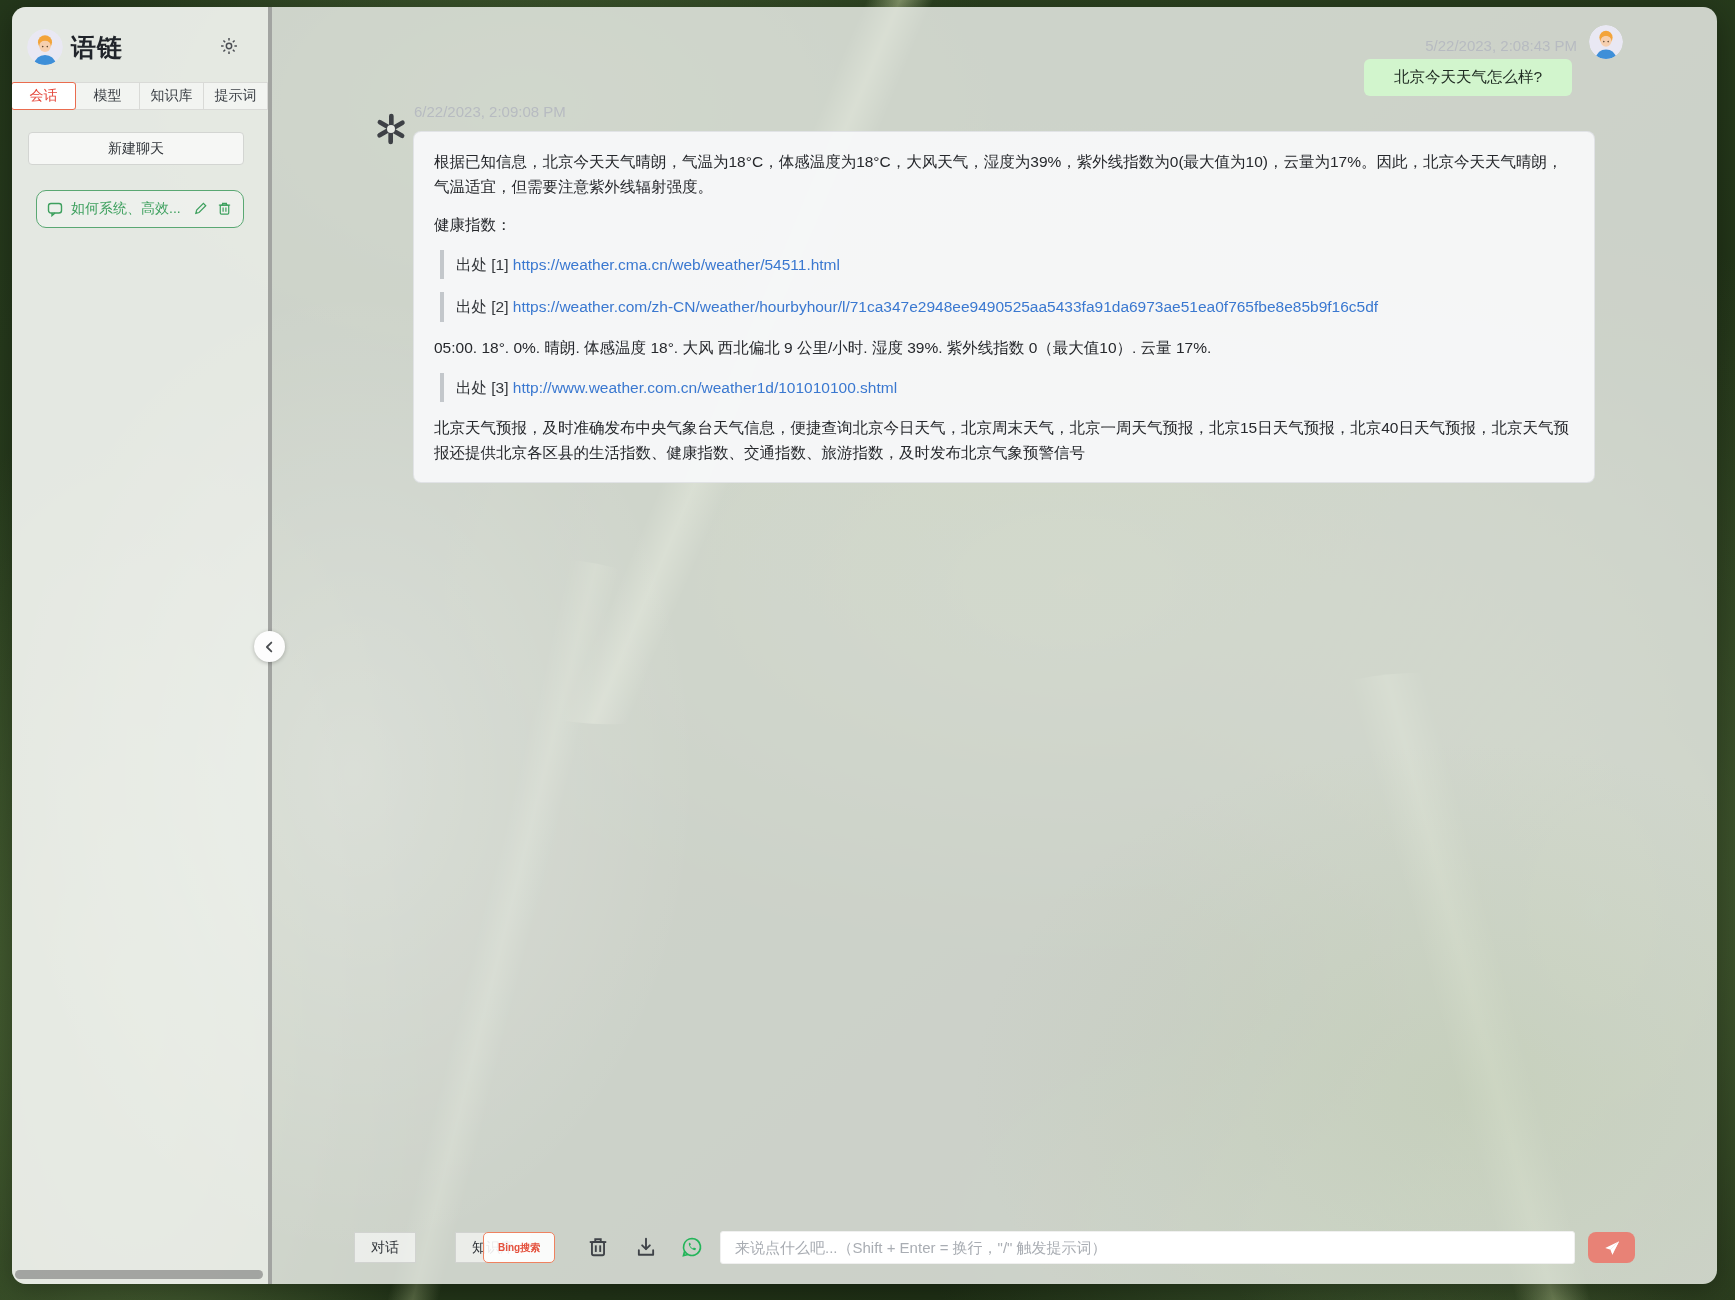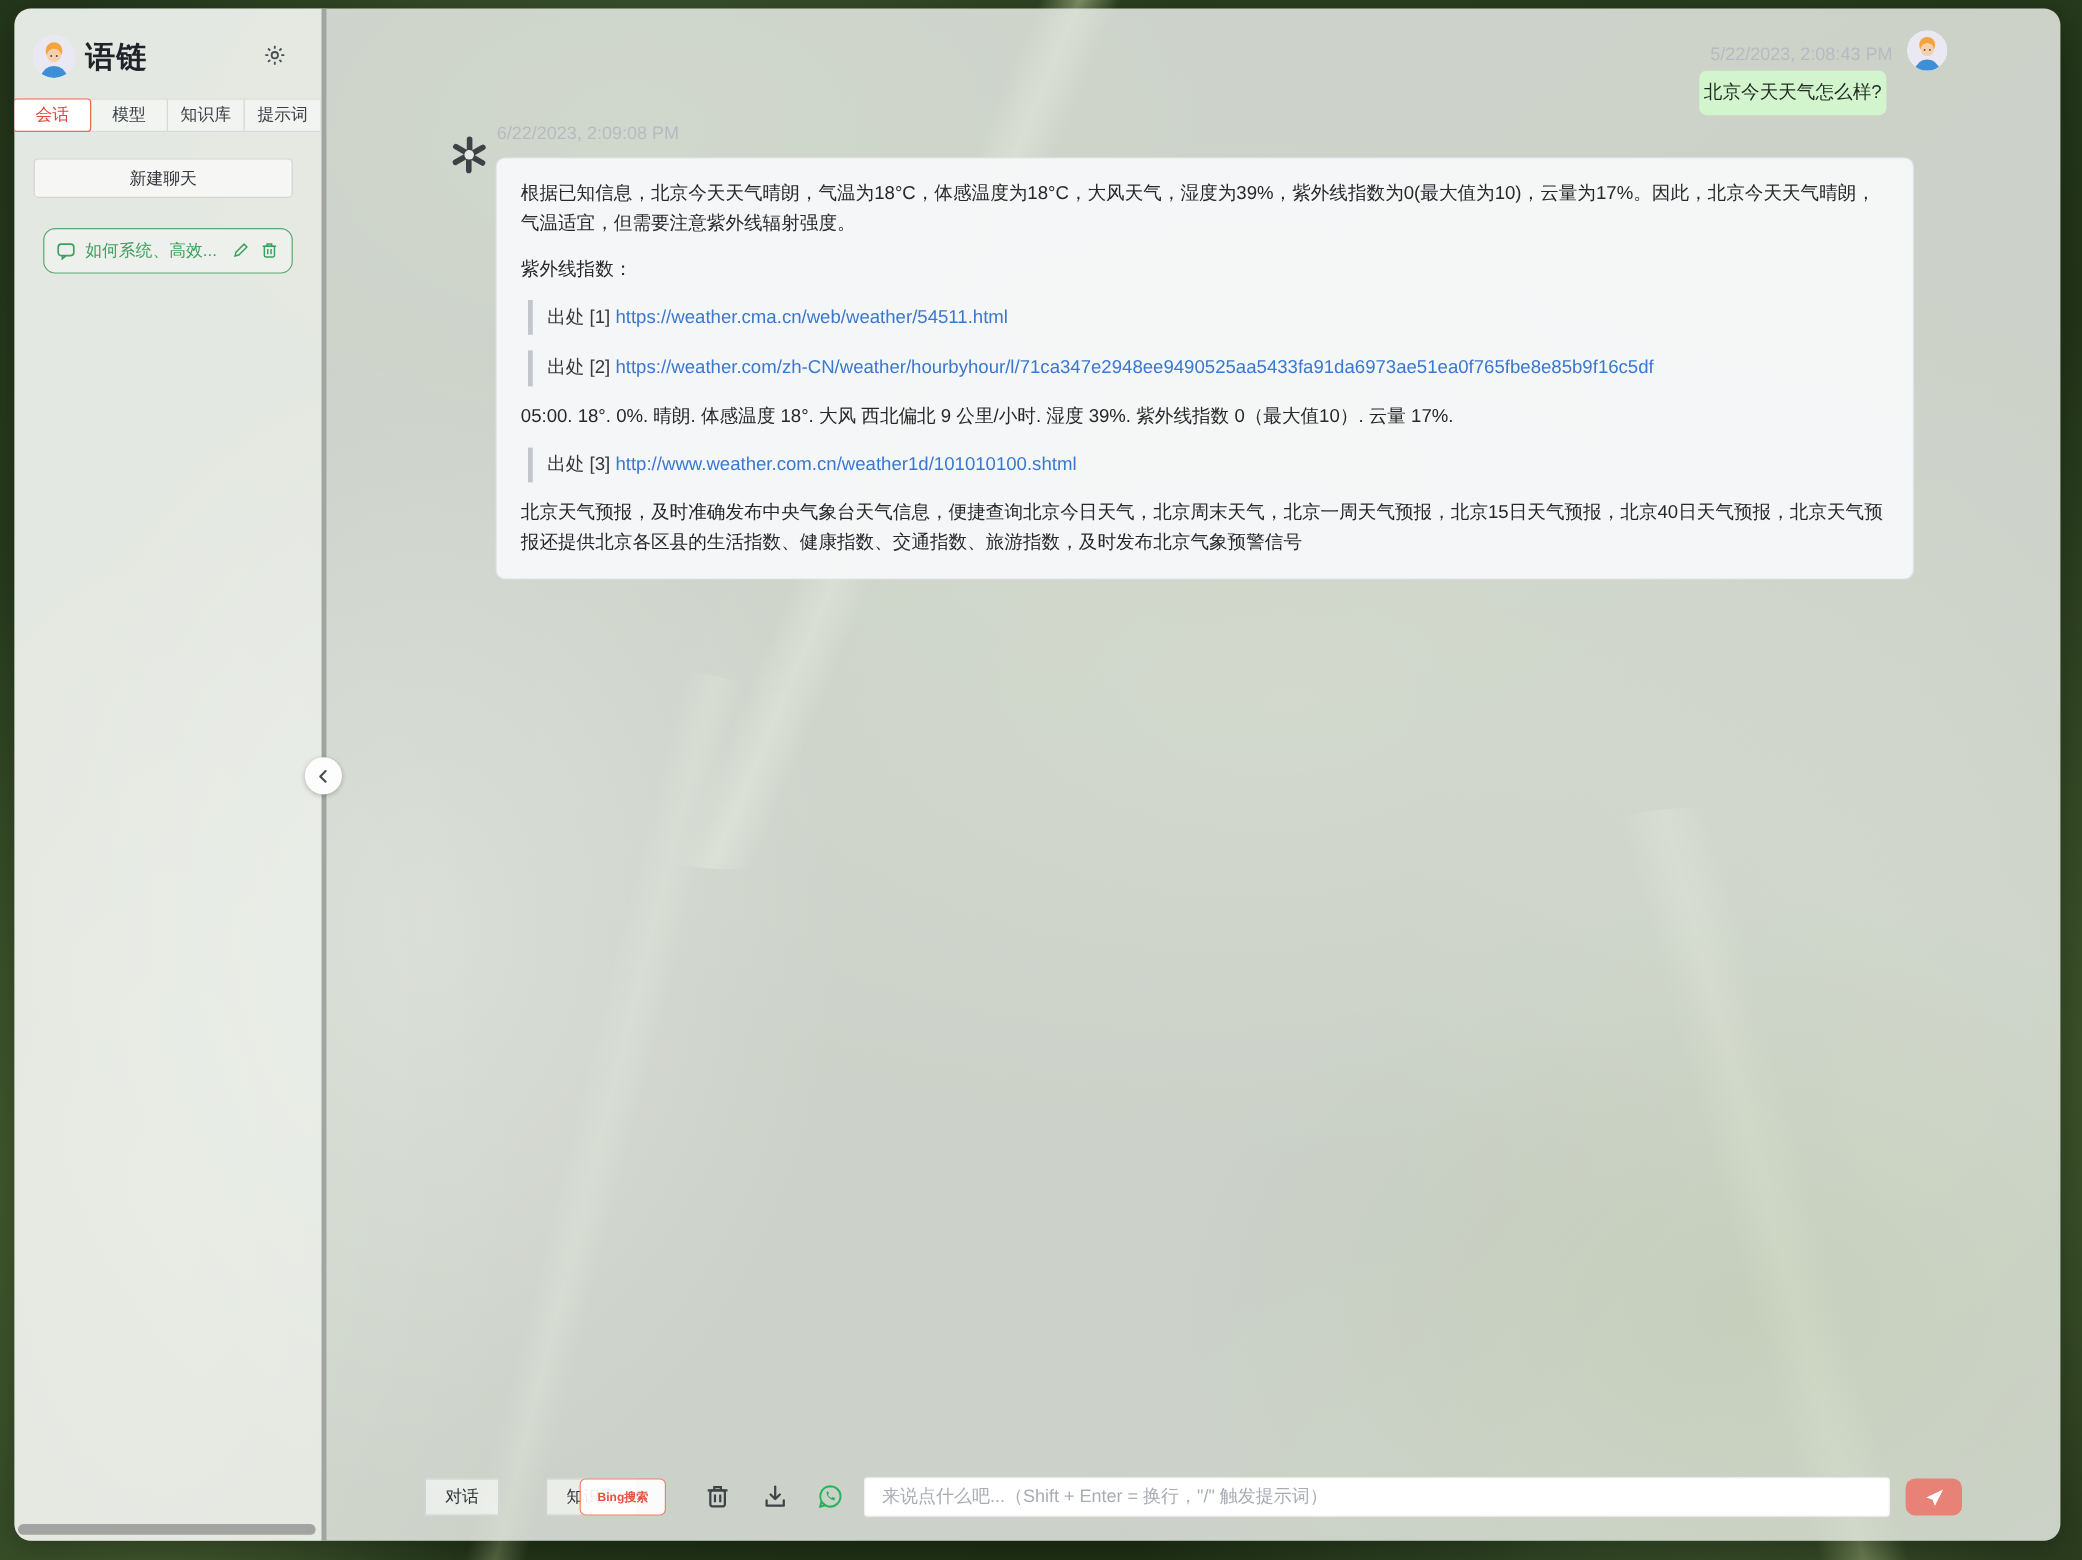--- a/index.html
+++ b/index.html
@@ -80,21 +80,21 @@
                border-radius:8px; padding:17px 20px 15px 20px;
                font-size:15.5px; line-height:1.62; color:#26282c; }
   .ai-bubble p { margin:0 0 13px 0; }
   .ai-bubble p:last-child { margin-bottom:2px; }
   .quote { border-left:4px solid #c3c7cb; margin:0 0 13px 6px; padding:2px 0 2px 12px;
            color:#34373b; font-size:15.5px; }
   .quote a { color:#3a78d0; text-decoration:none; }
 
   .user-ts { top:30px; right:140px; }
   .user-bubble { position:absolute; top:52px; right:145px; max-width:520px;
-                 background:#d2f5cd; border-radius:6px; padding:8px 4px;
+                 background:#d2f5cd; border-radius:6px; padding:8px 30px;
                  font-size:15.5px; color:#1f2b22; }
   .user-avatar { position:absolute; right:94px; top:18px; width:34px; height:34px; border-radius:50%; overflow:hidden; }
 
   
   .composer { position:absolute; left:260px; bottom:0; right:0; height:70px; }
   .seg { position:absolute; left:83px; top:18px; display:flex; height:31px;gap:40px; }
   .seg .seg-btn { padding:0 16px; display:flex; align-items:center; font-size:14px; color:#2f3338;
                   background:rgba(255,255,255,.6); border:1px solid #d1d3d0; margin-left:-1px; cursor:pointer; }
   .bing-btn { position:absolute; left:211px; top:18px; height:31px; padding:0 14px;
               display:flex; align-items:center; font-size:10px; font-weight:bold; color:#e4503c;
@@ -220,21 +220,21 @@
         <rect x="21" y="1" width="7" height="25" rx="3.5" transform="rotate(240 24 24)"></rect>
         <rect x="21" y="1" width="7" height="25" rx="3.5" transform="rotate(300 24 24)"></rect>
         <circle cx="24" cy="24" r="6" fill="rgba(230,233,227,1)"></circle>
       </g>
     </svg>
   </div>
   <div class="msg-ts ai-ts">6/22/2023, 2:09:08 PM</div>
 
   <div class="ai-bubble">
     <p>根据已知信息，北京今天天气晴朗，气温为18°C，体感温度为18°C，大风天气，湿度为39%，紫外线指数为0(最大值为10)，云量为17%。因此，北京今天天气晴朗，气温适宜，但需要注意紫外线辐射强度。</p>
-    <p>紫外线指数：</p>
+    <p>健康指数：</p>
 
     <div class="quote">
       <span>出处 [1] </span><a href="#">https://weather.cma.cn/web/weather/54511.html</a>
     </div>
 
     <div class="quote">
       <span>出处 [2] </span><a href="#">https://weather.com/zh-CN/weather/hourbyhour/l/71ca347e2948ee9490525aa5433fa91da6973ae51ea0f765fbe8e85b9f16c5df</a>
     </div>
     <p>05:00. 18°. 0%. 晴朗. 体感温度 18°. 大风 西北偏北 9 公里/小时. 湿度 39%. 紫外线指数 0（最大值10）. 云量 17%.</p>
 

